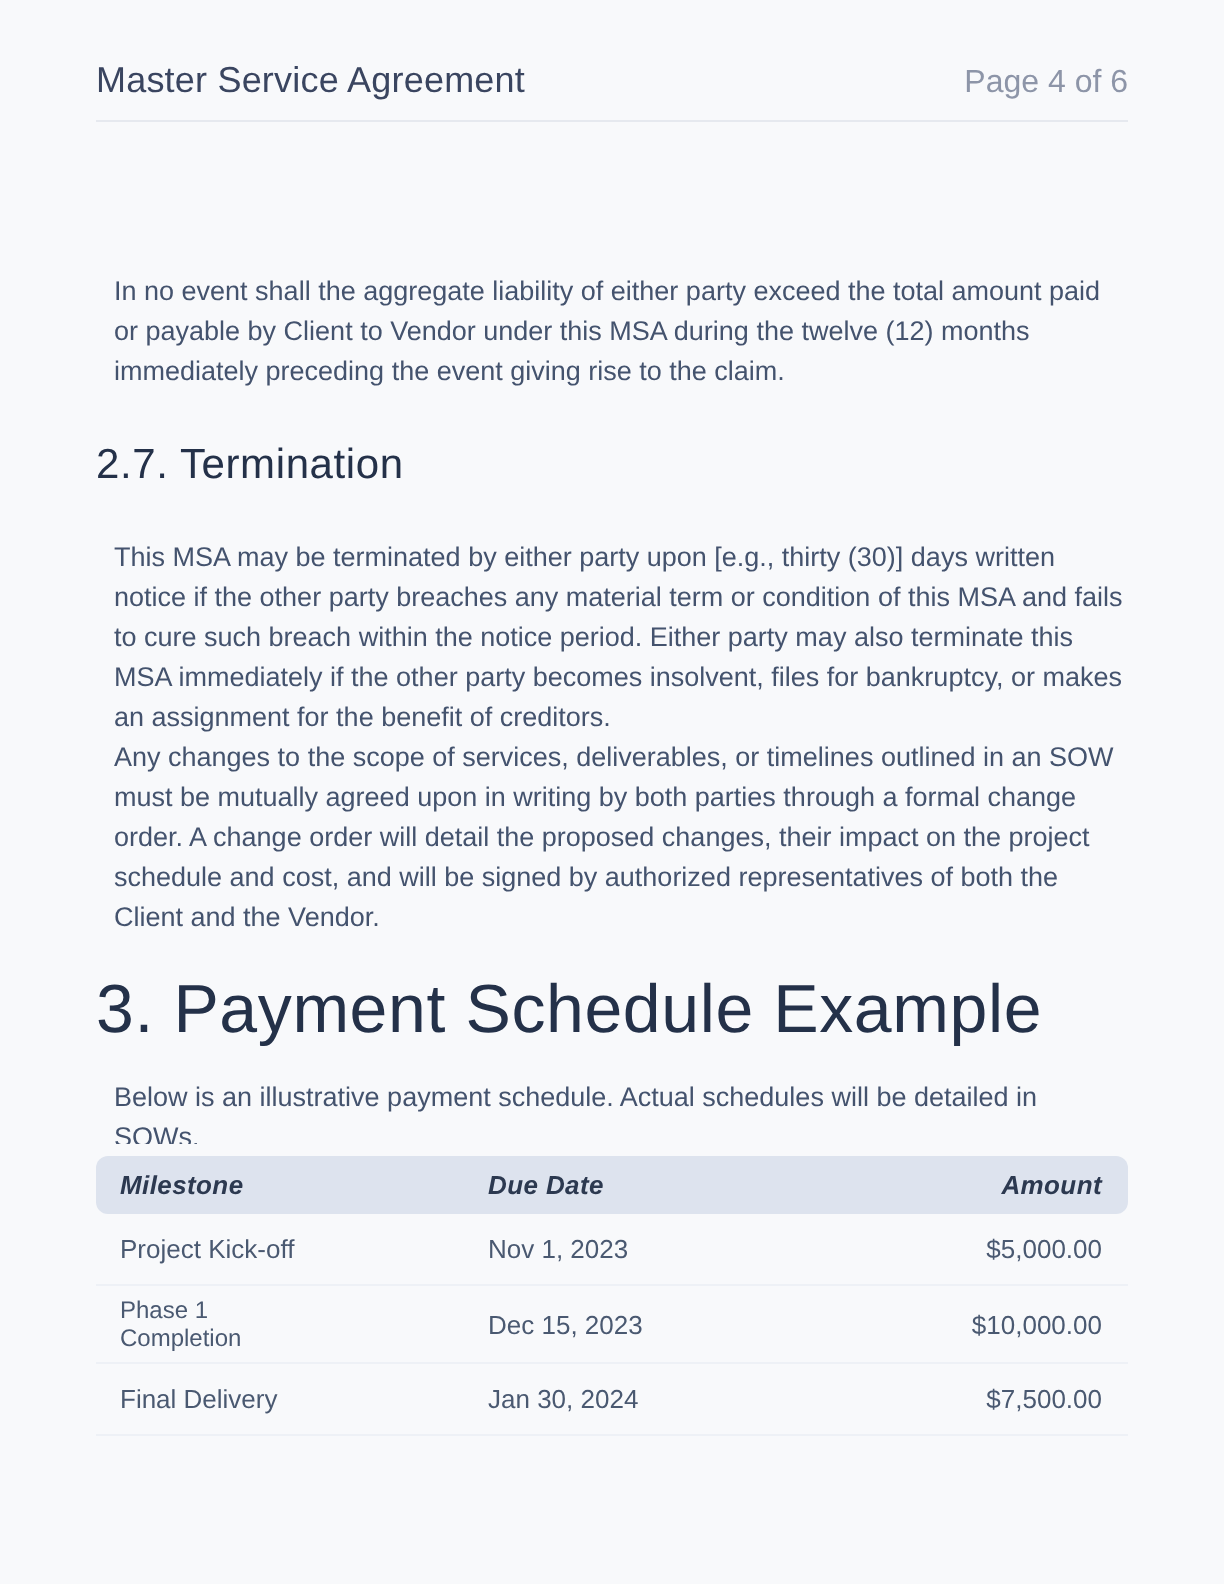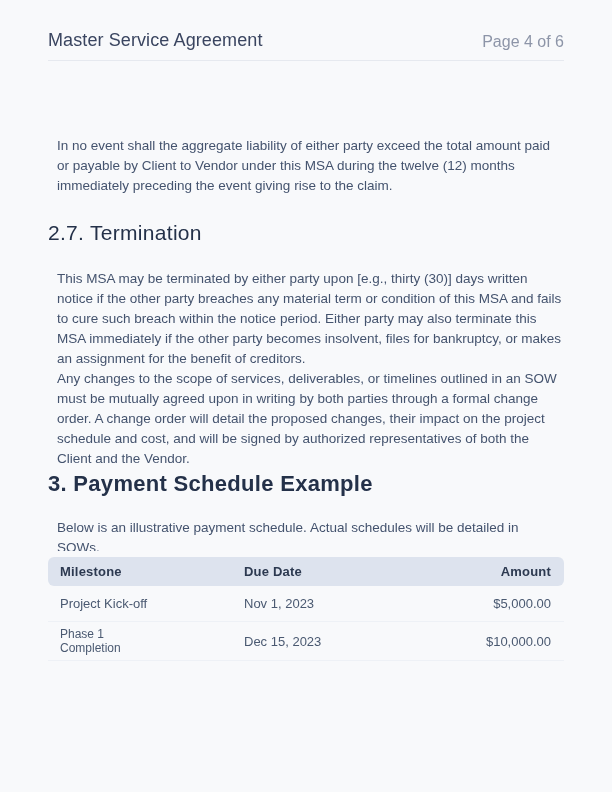--- a/index.html
+++ b/index.html
@@ -30,34 +30,35 @@
   }
   .para-liability{margin-top:75px;}
   .h2{
     font-size:21px; line-height:24px; font-weight:400;
     color:var(--heading); letter-spacing:0.3px;
     margin-top:25px;
   }
   .h2 + .para{margin-top:24px;}
   .h2-change{margin-top:40px;}
   .h1{
-    font-size:22px; line-height:30px; font-weight:700;
+    font-size:34px; line-height:30px; font-weight:400;
     color:var(--heading); letter-spacing:0.3px;
+    margin-top:21px;
   }
   .intro-clip{
     margin-top:19px;
     height:33px; overflow:hidden;
   }
   table.pay-table{
     width:100%; border-collapse:collapse; table-layout:fixed;
     margin-top:6px;
   }
   .pay-table col.c1{width:196px;}
   .pay-table col.c2{width:182px;}
-  .pay-table thead tr{background:var(--table_header_bg);}
+  .pay-table thead tr{background:var(--table_header_bg);font-style:italic;}
   .pay-table th{
     font-size:13px; font-weight:700; color:var(--table_header_text);
     text-align:left; padding:7px 0 7px 0; letter-spacing:0.2px;
   }
   .pay-table th.th-milestone{padding-left:12px; border-radius:6px 0 0 6px;}
   .pay-table th.th-amount{text-align:right; padding-right:13px; border-radius:0 6px 6px 0;}
   .pay-table td{
     font-size:13px; color:var(--cell_text);
     padding:10px 0; vertical-align:middle;
     border-bottom:1px solid var(--row_sep);
@@ -106,16 +107,21 @@
       <tr>
         <td class="td-milestone">Project Kick-off</td>
         <td>Nov 1, 2023</td>
         <td class="td-amount">$5,000.00</td>
       </tr>
       <tr class="row-tight">
         <td class="td-milestone"><span class="cell-wrap">Phase 1 Completion</span></td>
         <td>Dec 15, 2023</td>
         <td class="td-amount">$10,000.00</td>
       </tr>
+      <tr>
+        <td class="td-milestone">Final Delivery</td>
+        <td>Jan 30, 2024</td>
+        <td class="td-amount">$7,500.00</td>
+      </tr>
     </tbody>
   </table>
 
 </main>
 
 </body></html>

